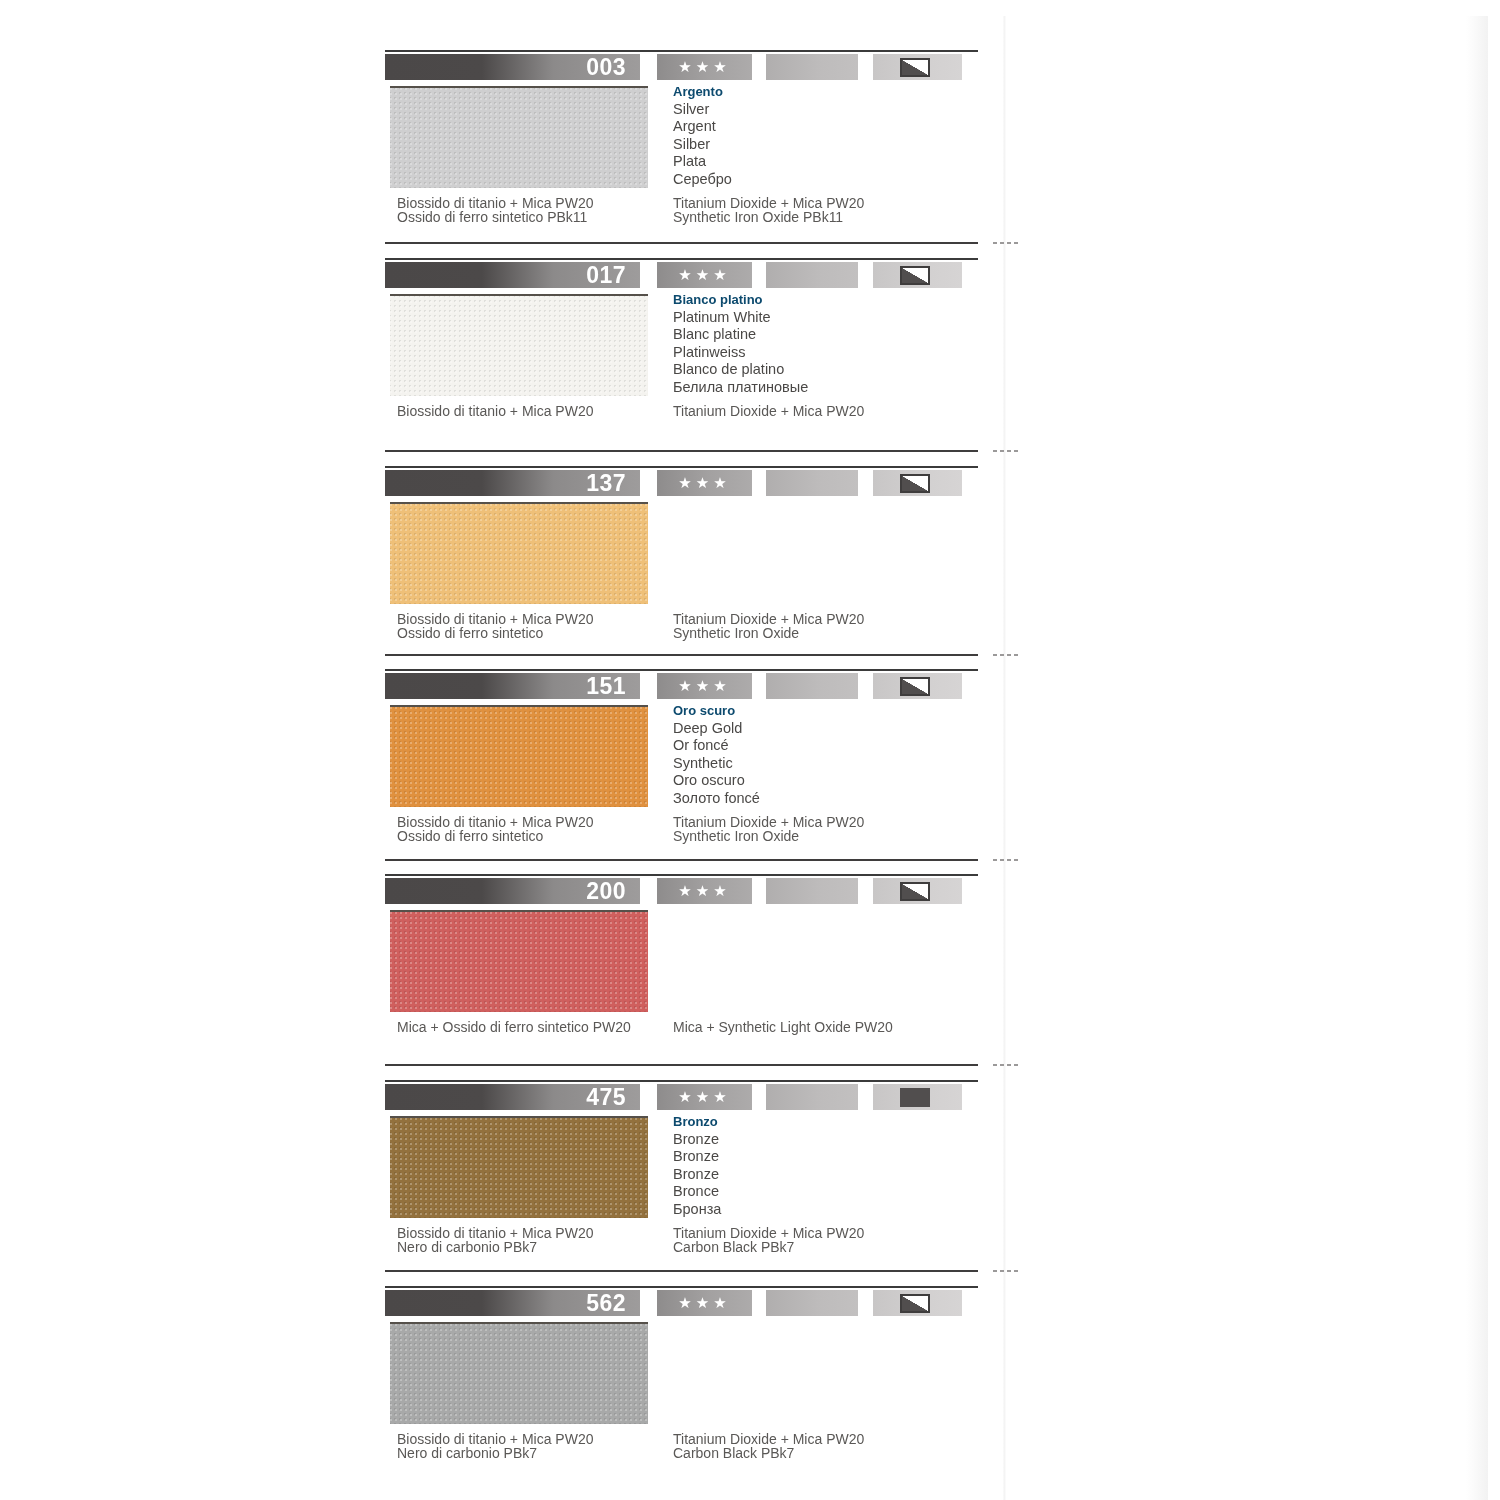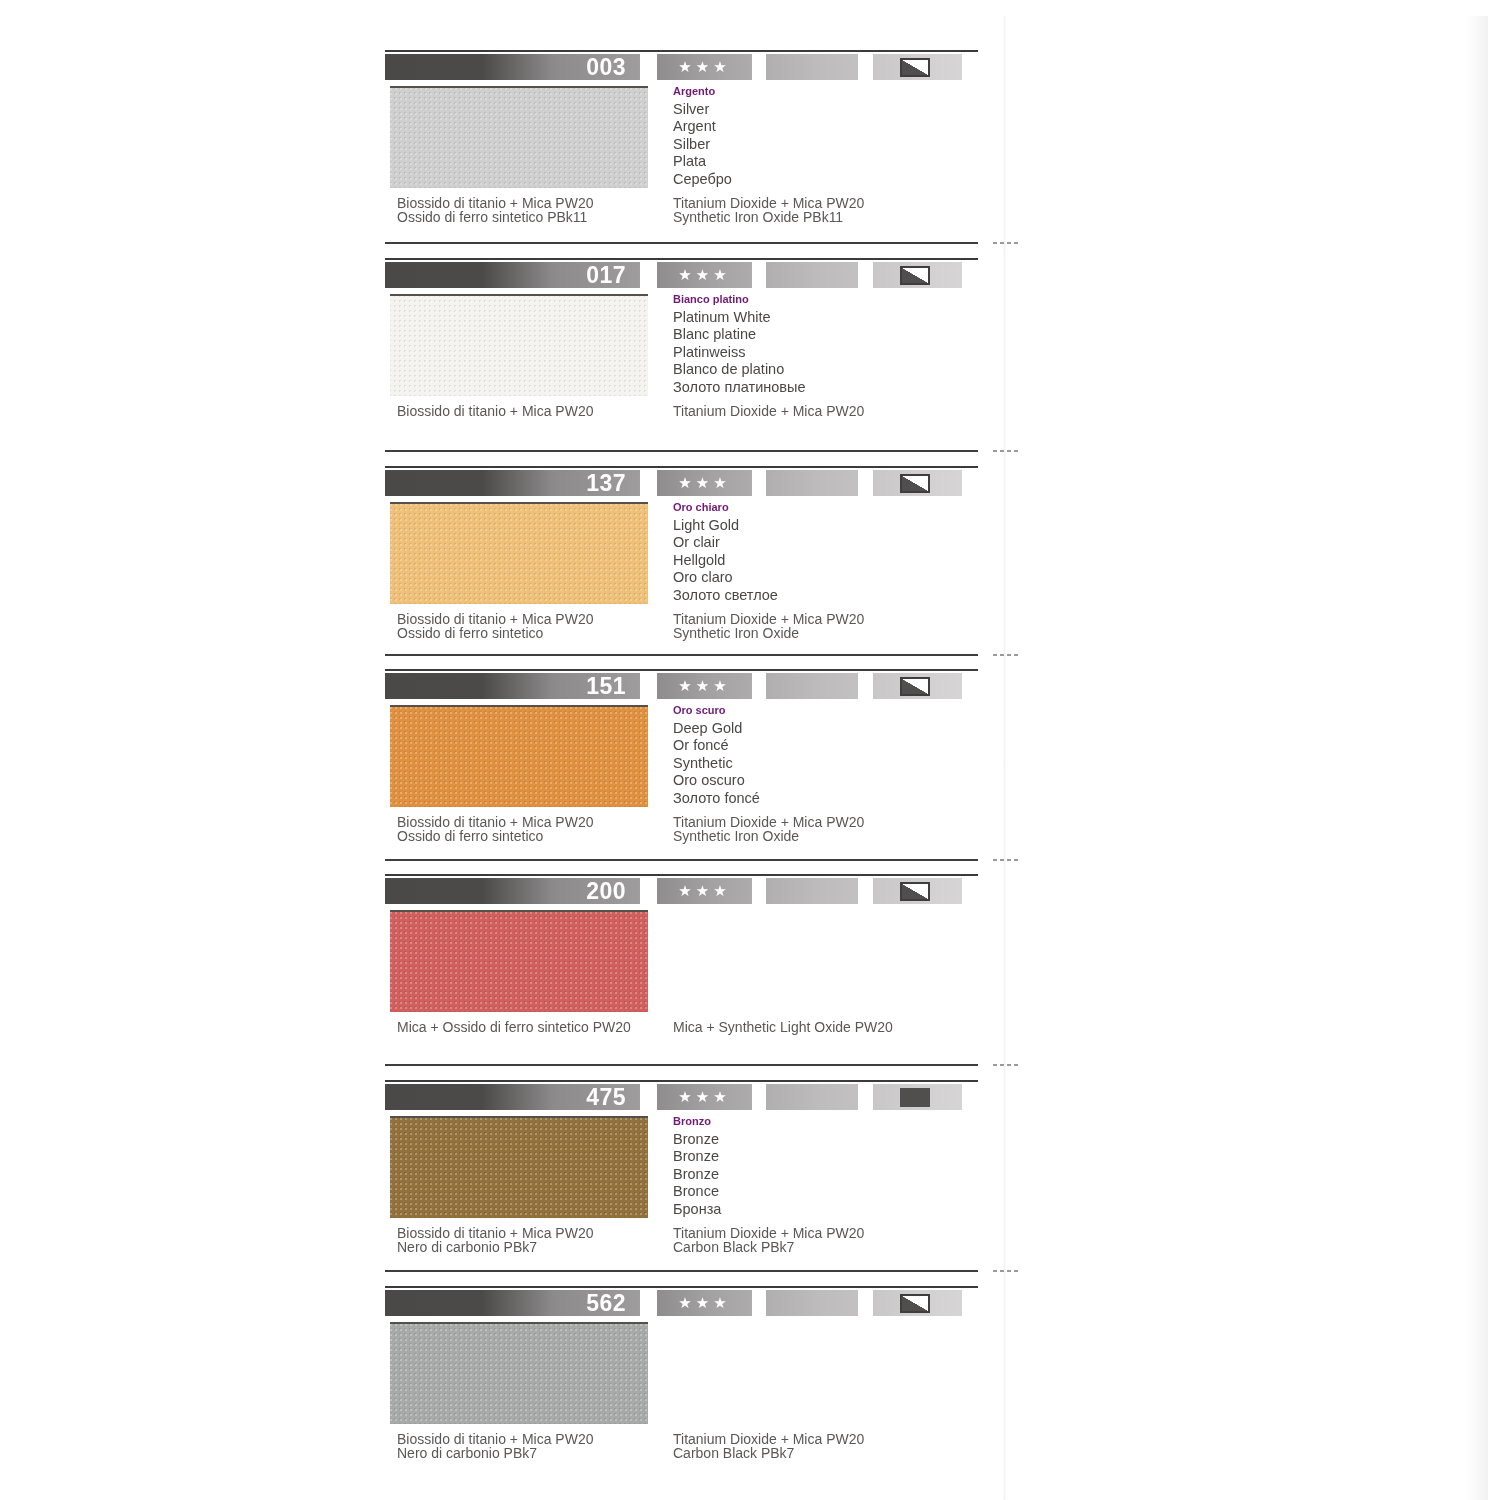--- a/index.html
+++ b/index.html
@@ -168,22 +168,22 @@
     width: 300px;
   }
   .names .nm {
     font-size: 14.5px;
     line-height: 17.6px;
     color: #4a4846;
     white-space: nowrap;
   }
   .names .nm.it {
     font-weight: bold;
-    color: #701a75;
-    font-size: 11px;
+    color: #0c4a6e;
+    font-size: 13px;
   }
 
   
   .notes-left {
     position: absolute;
     left: 12px;
     top: 114px;
     width: 270px;
   }
   .notes-right {
@@ -276,21 +276,21 @@
         <div class="body">
           <div class="swatch" style="background: rgb(244, 243, 239);">
             <div class="tex"></div>
           </div>
           <div class="names">
             <div class="nm it">Bianco platino</div>
             <div class="nm">Platinum White</div>
             <div class="nm">Blanc platine</div>
             <div class="nm">Platinweiss</div>
             <div class="nm">Blanco de platino</div>
-            <div class="nm">Золото платиновые</div>
+            <div class="nm">Белила платиновые</div>
           </div>
           <div class="notes-left">
             <div class="ln">Biossido di titanio + Mica PW20</div>
           </div>
           <div class="notes-right">
             <div class="ln">Titanium Dioxide + Mica PW20</div>
           </div>
         </div>
       </div>
       <div class="entry" style="top: 450px; text-decoration: underline;">
@@ -303,28 +303,20 @@
             <span class="stars">★★★</span>
           </div>
           <div class="seg seg-blank"></div>
           <div class="seg seg-op">
             <div class="op-icon semi"></div>
           </div>
         </div>
         <div class="body">
           <div class="swatch" style="background: rgb(239, 192, 120);">
             <div class="tex"></div>
-          </div>
-          <div class="names">
-            <div class="nm it">Oro chiaro</div>
-            <div class="nm">Light Gold</div>
-            <div class="nm">Or clair</div>
-            <div class="nm">Hellgold</div>
-            <div class="nm">Oro claro</div>
-            <div class="nm">Золото светлое</div>
           </div>
           <div class="notes-left">
             <div class="ln">Biossido di titanio + Mica PW20</div>
             <div class="ln">Ossido di ferro sintetico</div>
           </div>
           <div class="notes-right">
             <div class="ln">Titanium Dioxide + Mica PW20</div>
             <div class="ln">Synthetic Iron Oxide</div>
           </div>
         </div>

